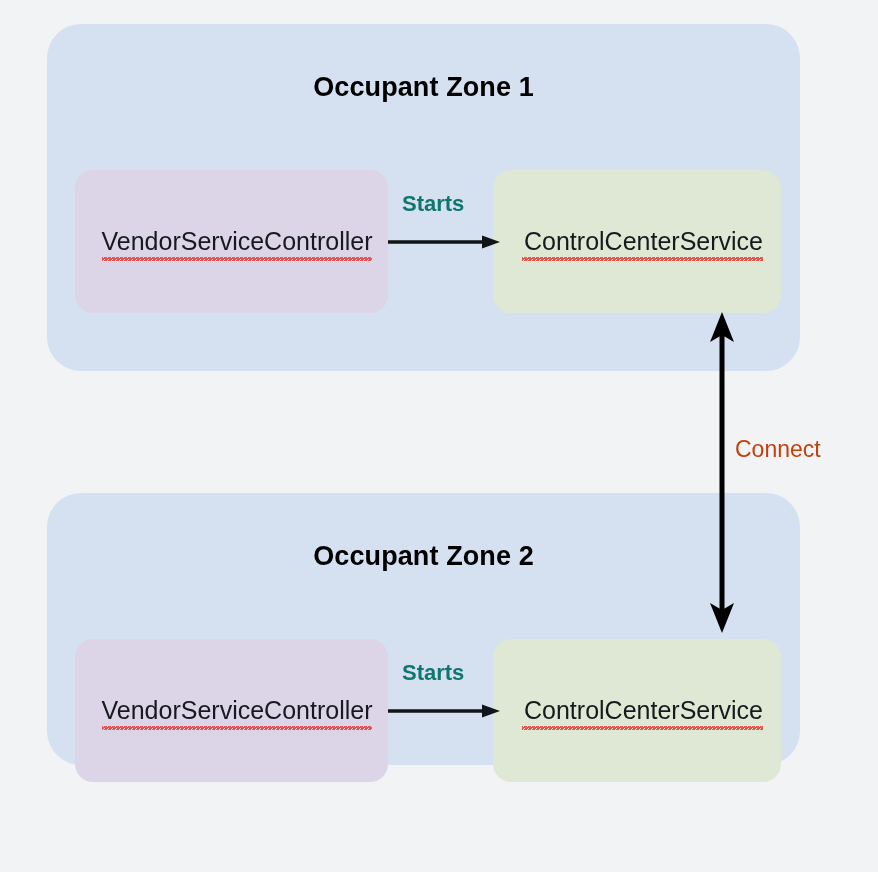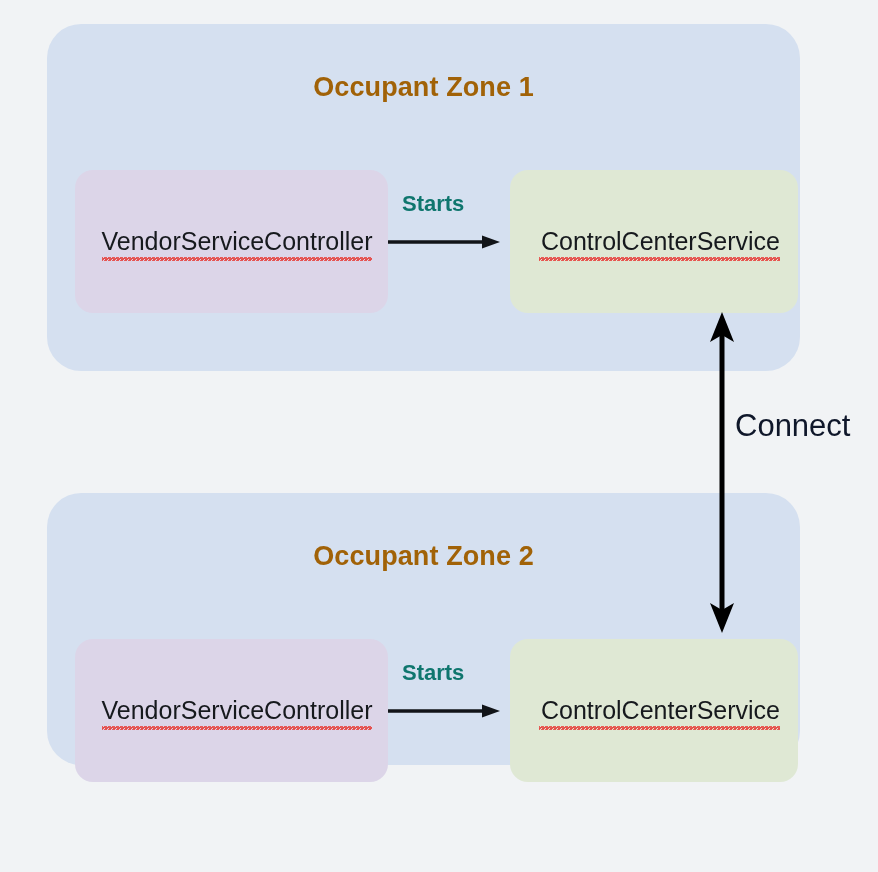--- a/index.html
+++ b/index.html
@@ -31,41 +31,41 @@
   #zone-2 { top: 493px; height: 272px; }
 
   .zone-title {
     position: absolute;
     left: 0;
     right: 0;
     top: 48px;
     text-align: center;
     font-size: 27px;
     font-weight: bold;
-    color: #a16207;
+    color: #000000;
     letter-spacing: 0.1px;
   }
 
   
   .node {
     position: absolute;
     border-radius: 18px;
     display: flex;
     align-items: center;
     justify-content: center;
   }
   .node-vendor {
     left: 28px;
     top: 146px;
     width: 313px;
     height: 143px;
     background: #dcd5e8;
   }
   .node-control {
-    left: 463px;
+    left: 446px;
     top: 146px;
     width: 288px;
     height: 143px;
     background: #dfe8d4;
   }
   .node-label {
     font-size: 25px;
     color: #16191d;
     white-space: nowrap;
     position: relative;
@@ -128,23 +128,23 @@
   #arrow-connect {
     position: absolute;
     left: 706px;
     top: 310px;
     width: 34px;
     height: 325px;
   }
   #connect-label {
     position: absolute;
     left: 735px;
-    top: 408px;
-    font-size: 31px;
-    color: #0f172a;
+    top: 436px;
+    font-size: 23px;
+    color: #c2410c;
     white-space: nowrap;
   }
 </style>
 </head>
 <body>
 
 <div id="canvas">
 
   <div class="zone" id="zone-1">
     <div class="zone-title">Occupant Zone 1</div>

